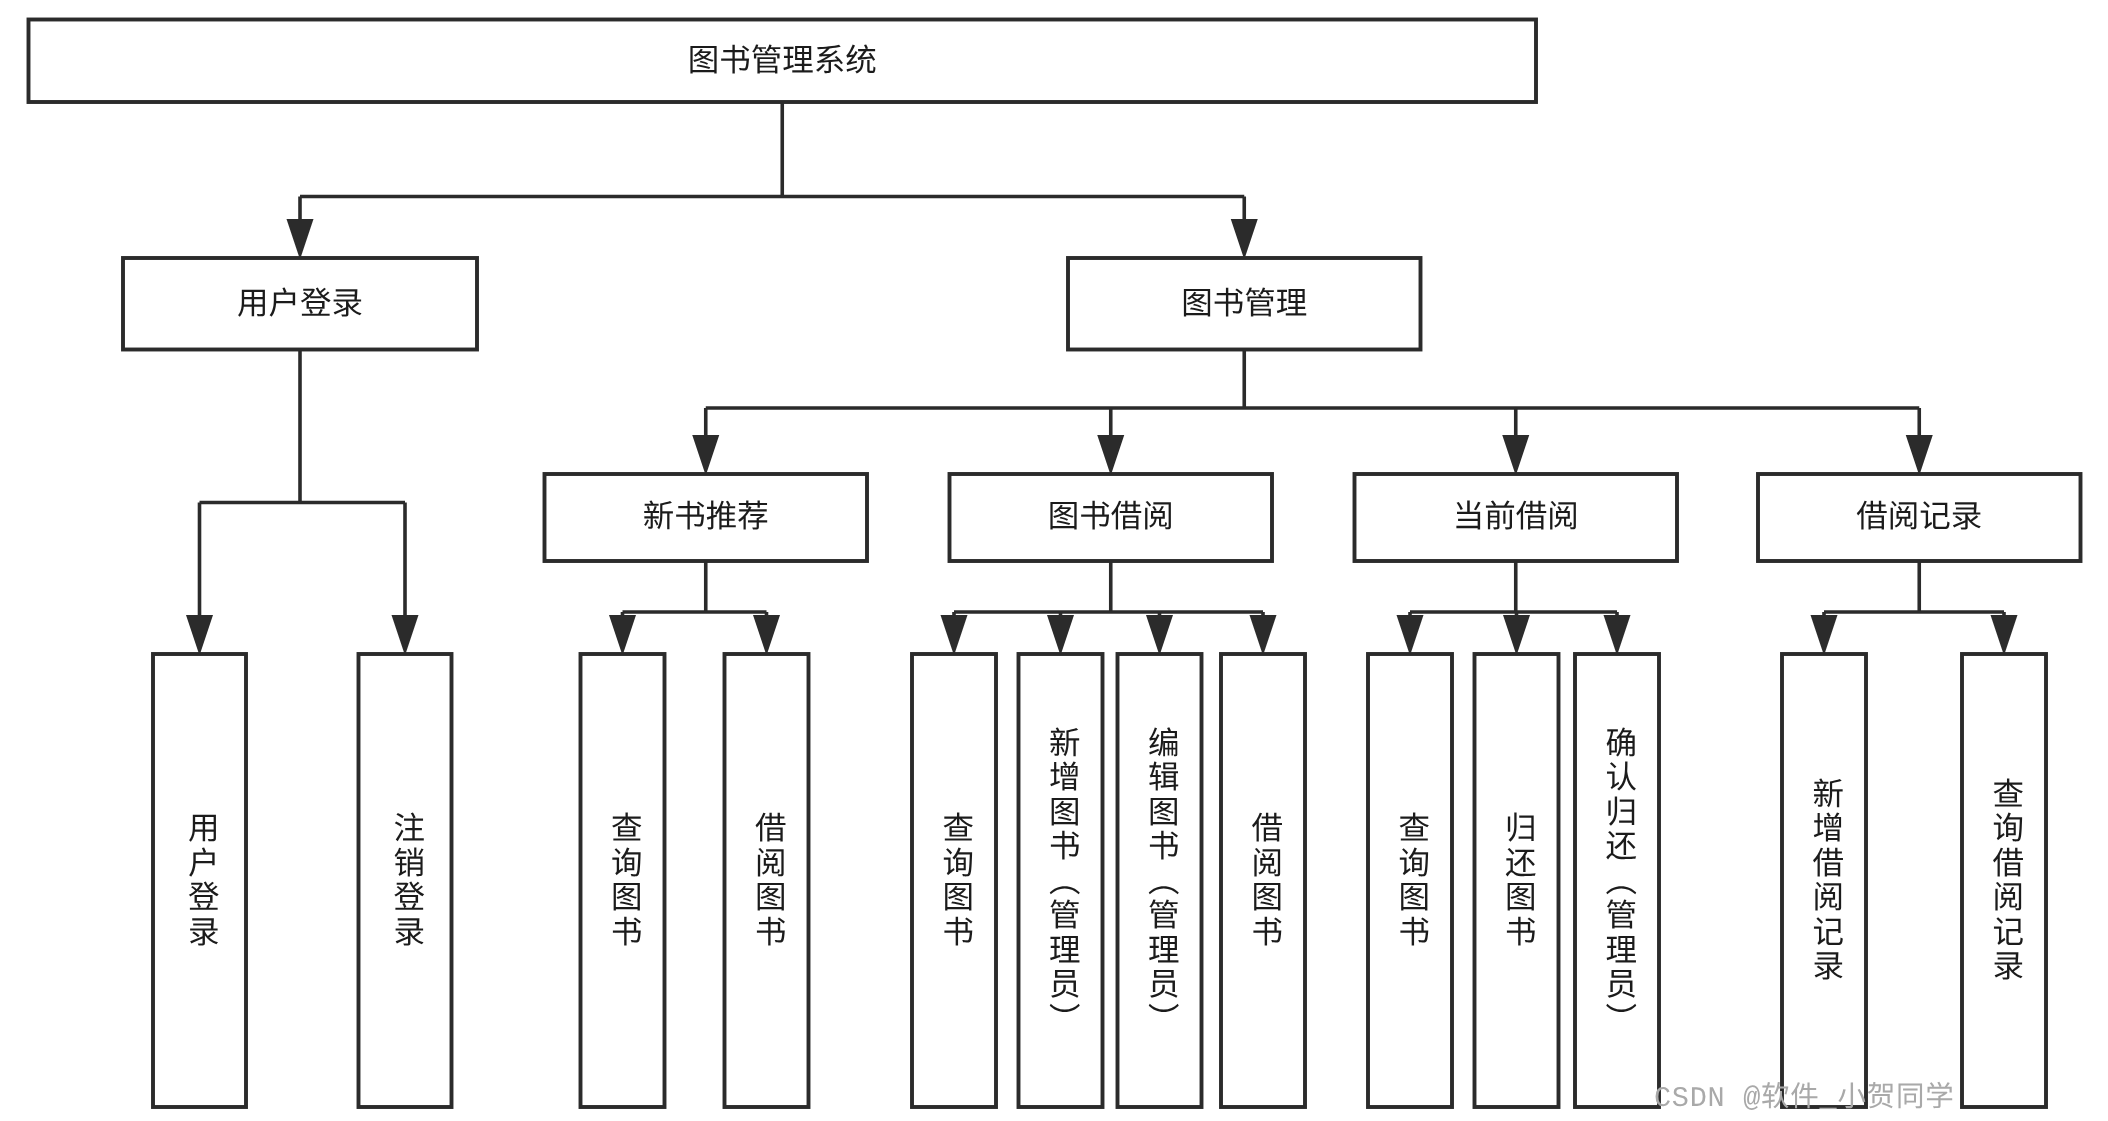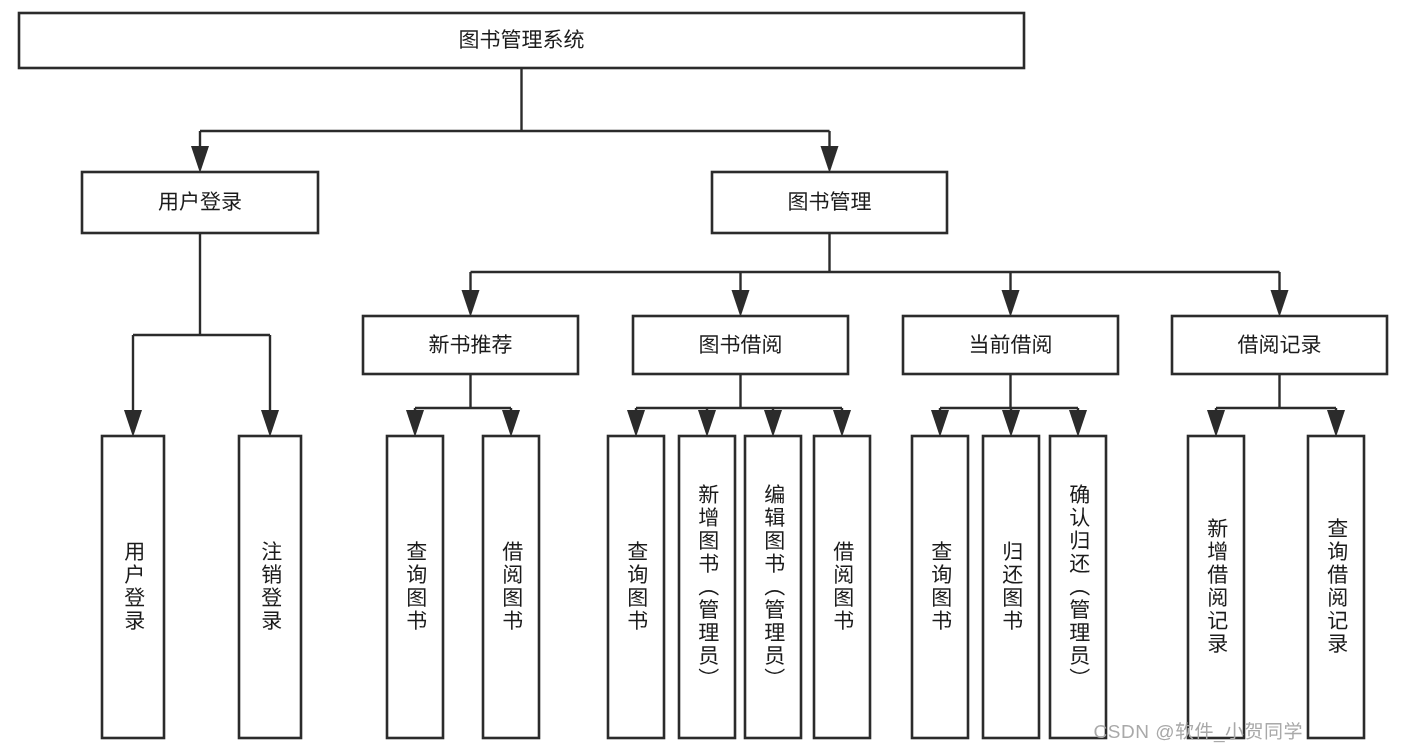--- a/index.html
+++ b/index.html
@@ -64,21 +64,21 @@
     align-items: center;
     justify-content: center;
     text-align: center;
     pointer-events: none;
     user-select: none;
   }
   .watermark {
     position: absolute;
     right: 8px;
     bottom: 4px;
-    font-family: Liberation Sans, sans-serif;
+    font-family: Liberation Mono, monospace;
     font-size: 19px;
     color: #a9a9a9;
     letter-spacing: 0.5px;
     white-space: nowrap;
   }
 </style>
 </head>
 <body>
 
 <div id="diagram-root">

